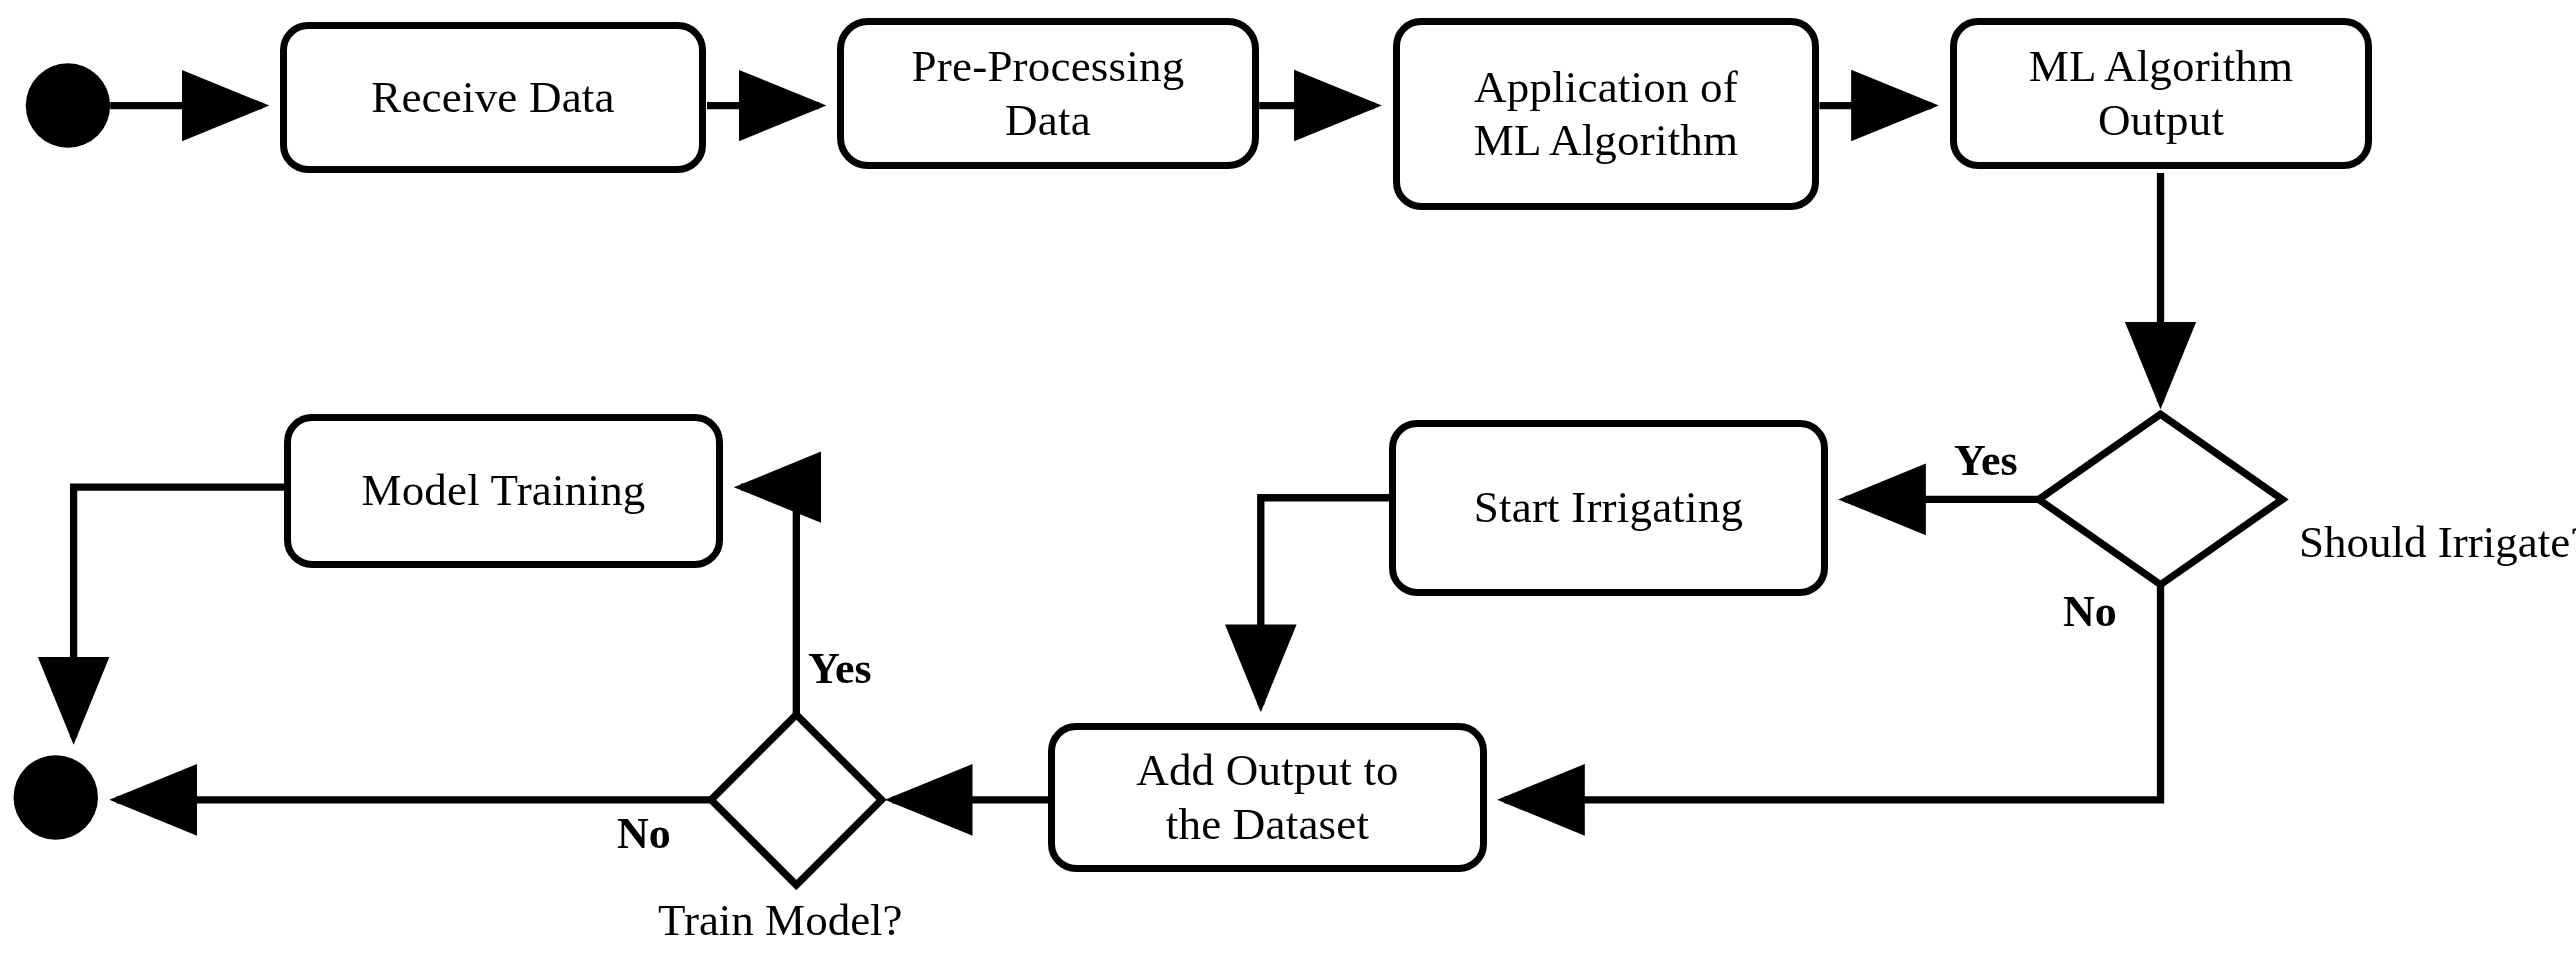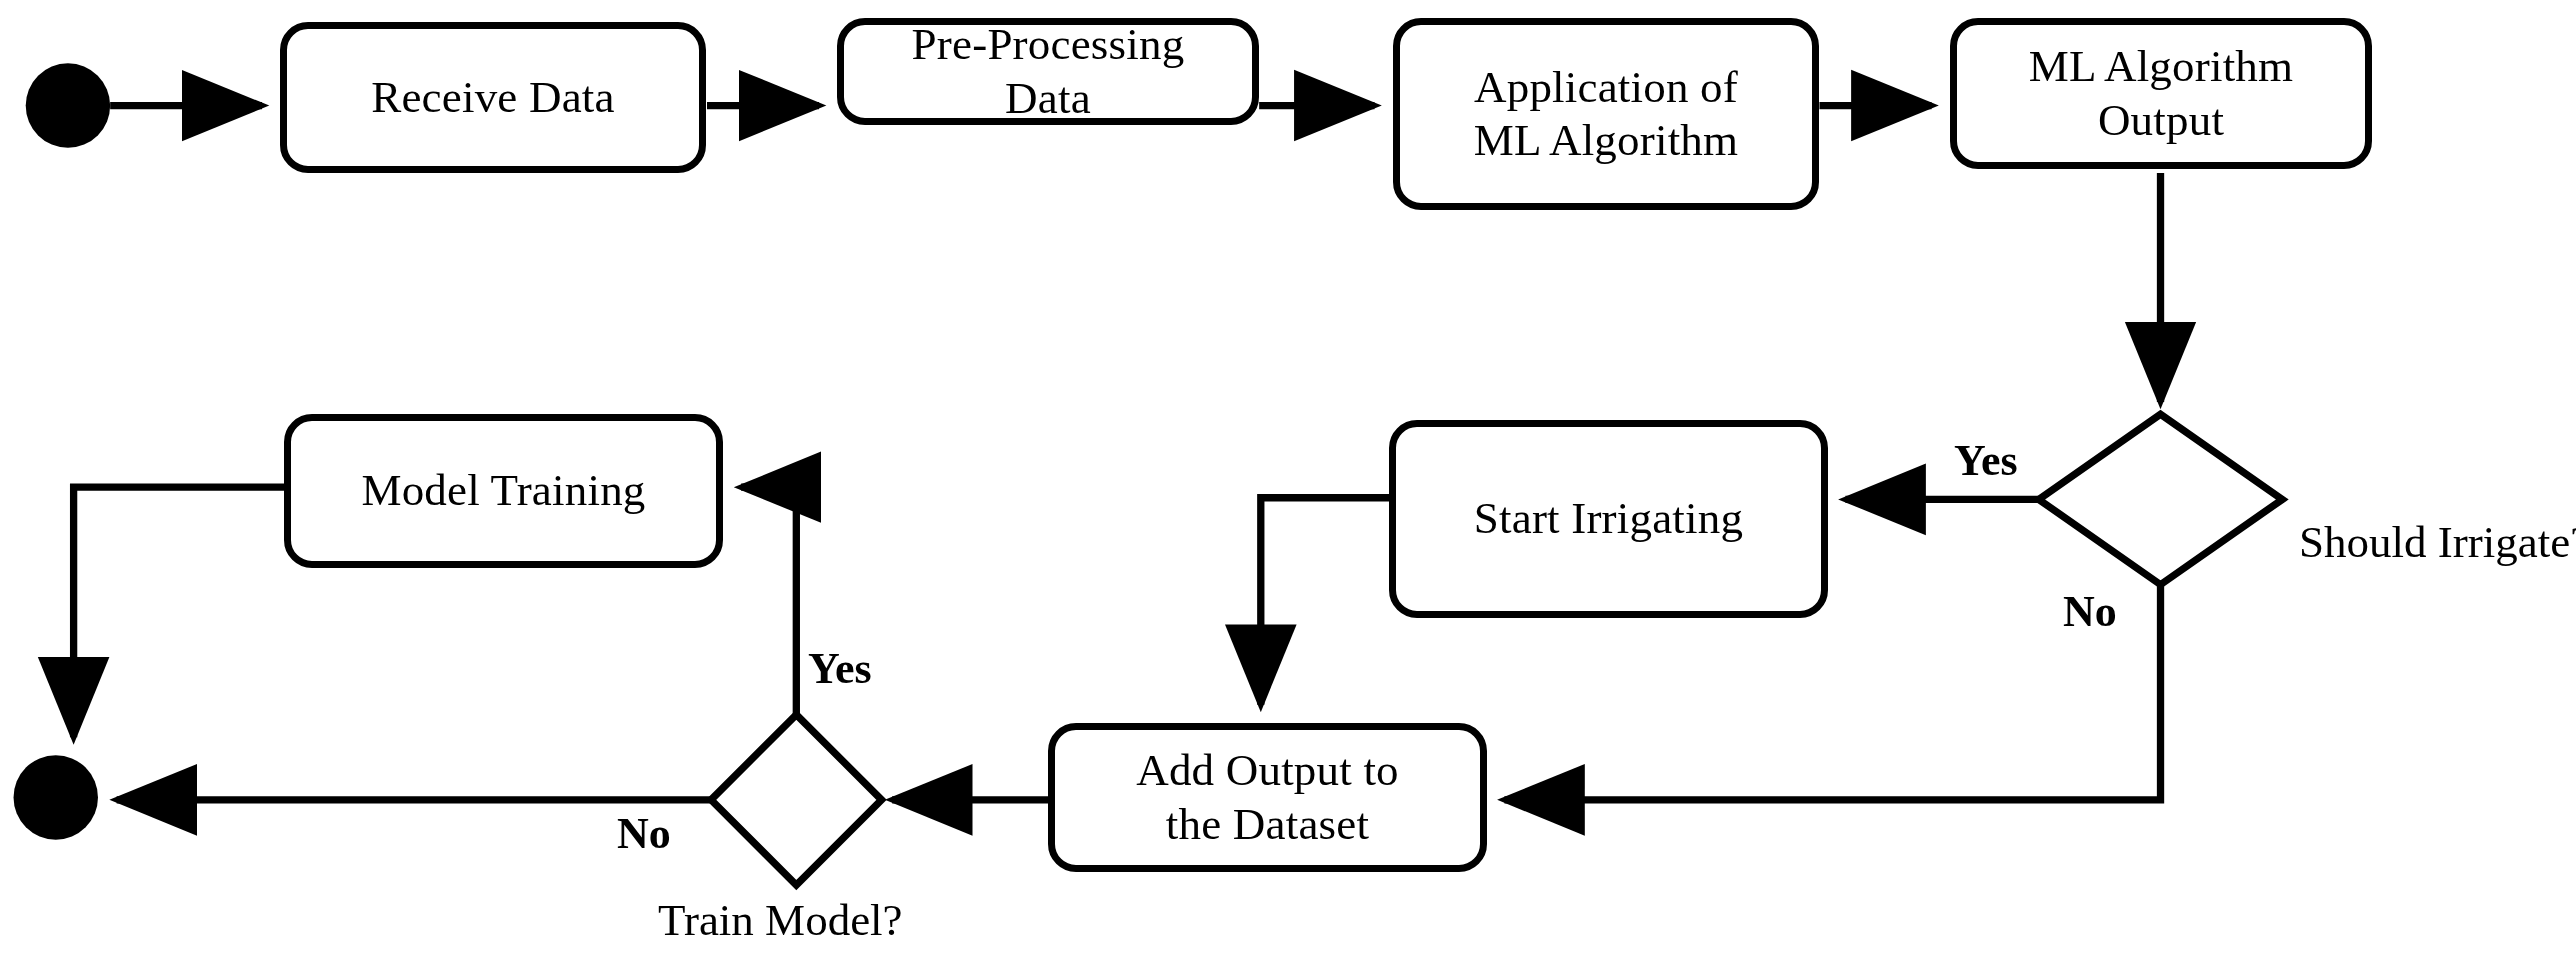--- a/index.html
+++ b/index.html
@@ -100,32 +100,32 @@
       <line x1="875" y1="985" x2="143" y2="985" marker-end="url(#arrow)"></line>
 
       <path d="M350,600 L90,600 L90,908" marker-end="url(#arrow)"></path>
 
       <circle cx="68" cy="982" r="52" fill="#000000" stroke="none"></circle>
     </g>
   </svg>
 
   <div class="node-box" style="left:280px; top:22px; width:426px; height:151px;">Receive Data</div>
 
-  <div class="node-box" style="left:837px; top:18px; width:422px; height:107px;">Pre-Processing
+  <div class="node-box" style="left:837px; top:18px; width:422px; height:151px;border-radius:31px;">Pre-Processing
 Data</div>
 
   <div class="node-box" style="left:1393px; top:18px; width:426px; height:192px;">Application of
 ML Algorithm</div>
 
   <div class="node-box" style="left:1950px; top:18px; width:422px; height:151px;">ML Algorithm
 Output</div>
 
   <div class="node-box" style="left:284px; top:414px; width:439px; height:154px;">Model Training</div>
 
-  <div class="node-box" style="left:1389px; top:420px; width:439px; height:198px;">Start Irrigating</div>
+  <div class="node-box" style="left:1389px; top:420px; width:439px; height:176px;">Start Irrigating</div>
 
   <div class="node-box" style="left:1048px; top:723px; width:439px; height:149px;">Add Output to
 the Dataset</div>
 
   <div class="decision-label" style="left:2299px; top:520px;">Should Irrigate?</div>
 
   <div class="edge-label" style="left:1954px; top:439px;">Yes</div>
 
   <div class="edge-label" style="left:2063px; top:590px;">No</div>
 

